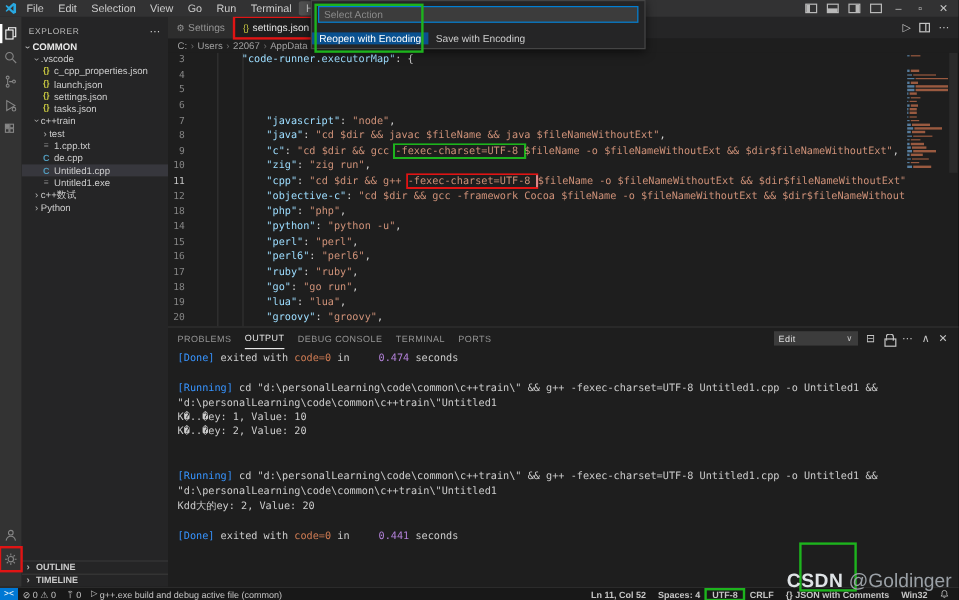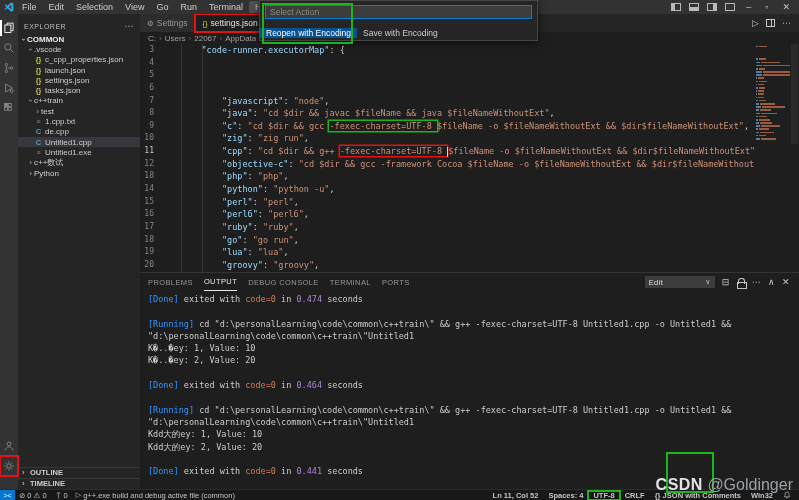--- a/index.html
+++ b/index.html
@@ -90,21 +90,21 @@
   #panel-right { margin-left:auto; display:flex; align-items:center; gap:7px; padding-right:9px; }
   #channel-select { width:70px; height:12px; background:#3c3c3c; color:#e0e0e0; font-size:7.5px; display:flex; align-items:center; padding:0 4px; }
   #channel-select .dd { margin-left:auto; font-size:7px; color:#c0c0c0; }
   .pan-ic { color:#c5c5c5; font-size:9px; line-height:9px; }
   .lock-ic { position:relative; width:8px; height:9px; display:inline-block; }
   .lock-ic::before { content:""; position:absolute; left:1.5px; top:0; width:5px; height:5px; border:1px solid #c5c5c5; border-bottom:none; border-radius:3px 3px 0 0; }
   .lock-ic::after { content:""; position:absolute; left:0; top:4px; width:8px; height:5px; border:1px solid #c5c5c5; }
   #output { position:absolute; left:8px; top:20px; width:645px; height:196px; overflow:hidden;
     font-family:"DejaVu Sans Mono", monospace; font-size:8.5px; }
   .out-line { height:12.3px; line-height:12.3px; white-space:pre; }
-  .ot-blue { color:#3794ff; } .ot-plain { color:#cccccc; } .ot-orange { color:#ce7b53; } .ot-purple { color:#b180d7; }
+  .ot-blue { color:#3794ff; } .ot-plain { color:#cccccc; } .ot-orange { color:#ce7b53; } .ot-purple { color:#b180d7;margin-left:19px; }
   
   #statusbar { position:absolute; left:0; top:489px; width:799px; height:11px; background:#181818;
     border-top:1px solid #2b2b2b; display:flex; align-items:center; font-size:7.5px; color:#c5c5c5; z-index:10; }
   #remote-btn { width:15px; height:11px; background:#0078d4; color:#ffffff; display:flex; align-items:center; justify-content:center; font-size:7px; }
   .sb-item { display:flex; align-items:center; gap:2px; padding:0 4px; white-space:nowrap; }
   #sb-right { margin-left:auto; display:flex; align-items:center; padding-right:3px;font-weight:bold; }
   #sb-right .sb-item { padding:0 5px; }
   
   .anno { position:absolute; z-index:50; pointer-events:none; }
   .anno.green { border:2px solid #1db31d; }
@@ -459,25 +459,23 @@
       </div>
     </div>
     <div id="output">
         <div class="out-line"><span class="ot-blue">[Done]</span><span class="ot-plain"> exited with </span><span class="ot-orange">code=0</span><span class="ot-plain"> in </span><span class="ot-purple">0.474</span><span class="ot-plain"> seconds</span></div>
         <div class="out-line">&nbsp;</div>
         <div class="out-line"><span class="ot-blue">[Running]</span><span class="ot-plain"> cd "d:\personalLearning\code\common\c++train\" &amp;&amp; g++ -fexec-charset=UTF-8 Untitled1.cpp -o Untitled1 &amp;&amp;</span></div>
         <div class="out-line"><span class="ot-plain">"d:\personalLearning\code\common\c++train\"Untitled1</span></div>
         <div class="out-line"><span class="ot-plain">K�..�ey: 1, Value: 10</span></div>
         <div class="out-line"><span class="ot-plain">K�..�ey: 2, Value: 20</span></div>
         <div class="out-line">&nbsp;</div>
-        <div class="out-line"><span class="ot-blue">[Done]</span><span class="ot-plain"> exited with </span><span class="ot-orange">code=0</span><span class="ot-plain"> in </span><span class="ot-purple">0.464</span><span class="ot-plain"> seconds</span></div>
         <div class="out-line">&nbsp;</div>
         <div class="out-line"><span class="ot-blue">[Running]</span><span class="ot-plain"> cd "d:\personalLearning\code\common\c++train\" &amp;&amp; g++ -fexec-charset=UTF-8 Untitled1.cpp -o Untitled1 &amp;&amp;</span></div>
         <div class="out-line"><span class="ot-plain">"d:\personalLearning\code\common\c++train\"Untitled1</span></div>
-        <div class="out-line"><span class="ot-plain">Kdd大的ey: 1, Value: 10</span></div>
         <div class="out-line"><span class="ot-plain">Kdd大的ey: 2, Value: 20</span></div>
         <div class="out-line">&nbsp;</div>
         <div class="out-line"><span class="ot-blue">[Done]</span><span class="ot-plain"> exited with </span><span class="ot-orange">code=0</span><span class="ot-plain"> in </span><span class="ot-purple">0.441</span><span class="ot-plain"> seconds</span></div>
       </div>
   </div>
 
   <div id="statusbar">
     <span id="remote-btn">&gt;&lt;</span>
     <span class="sb-item">⊘ 0  ⚠ 0</span>
     <span class="sb-item">

